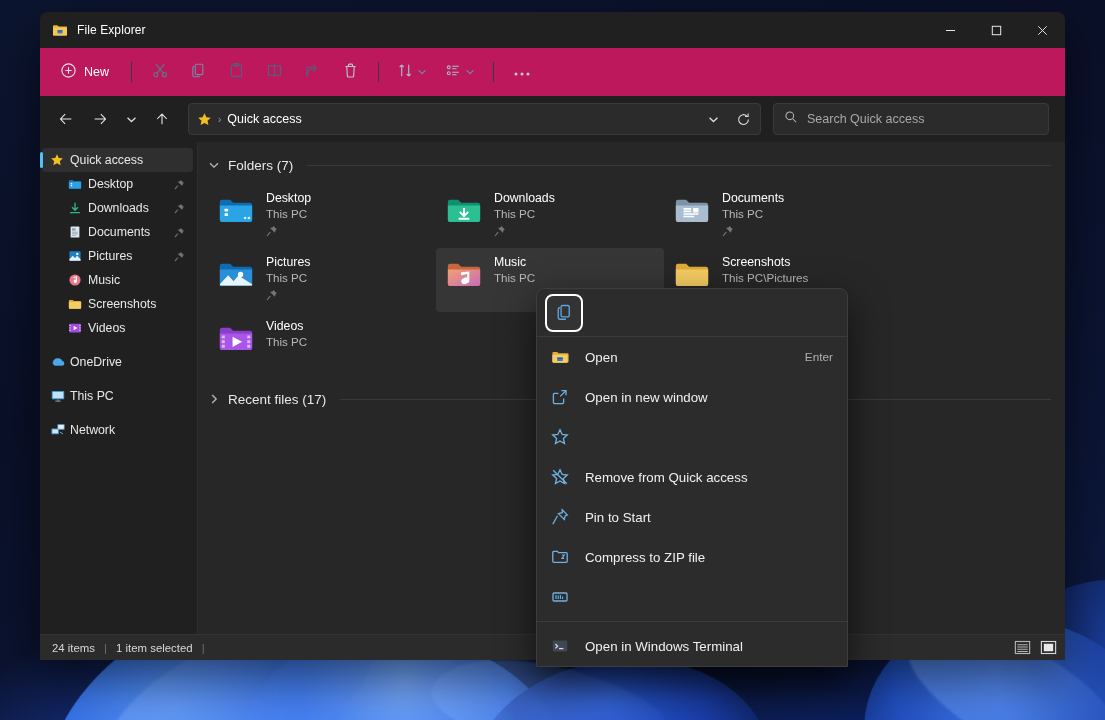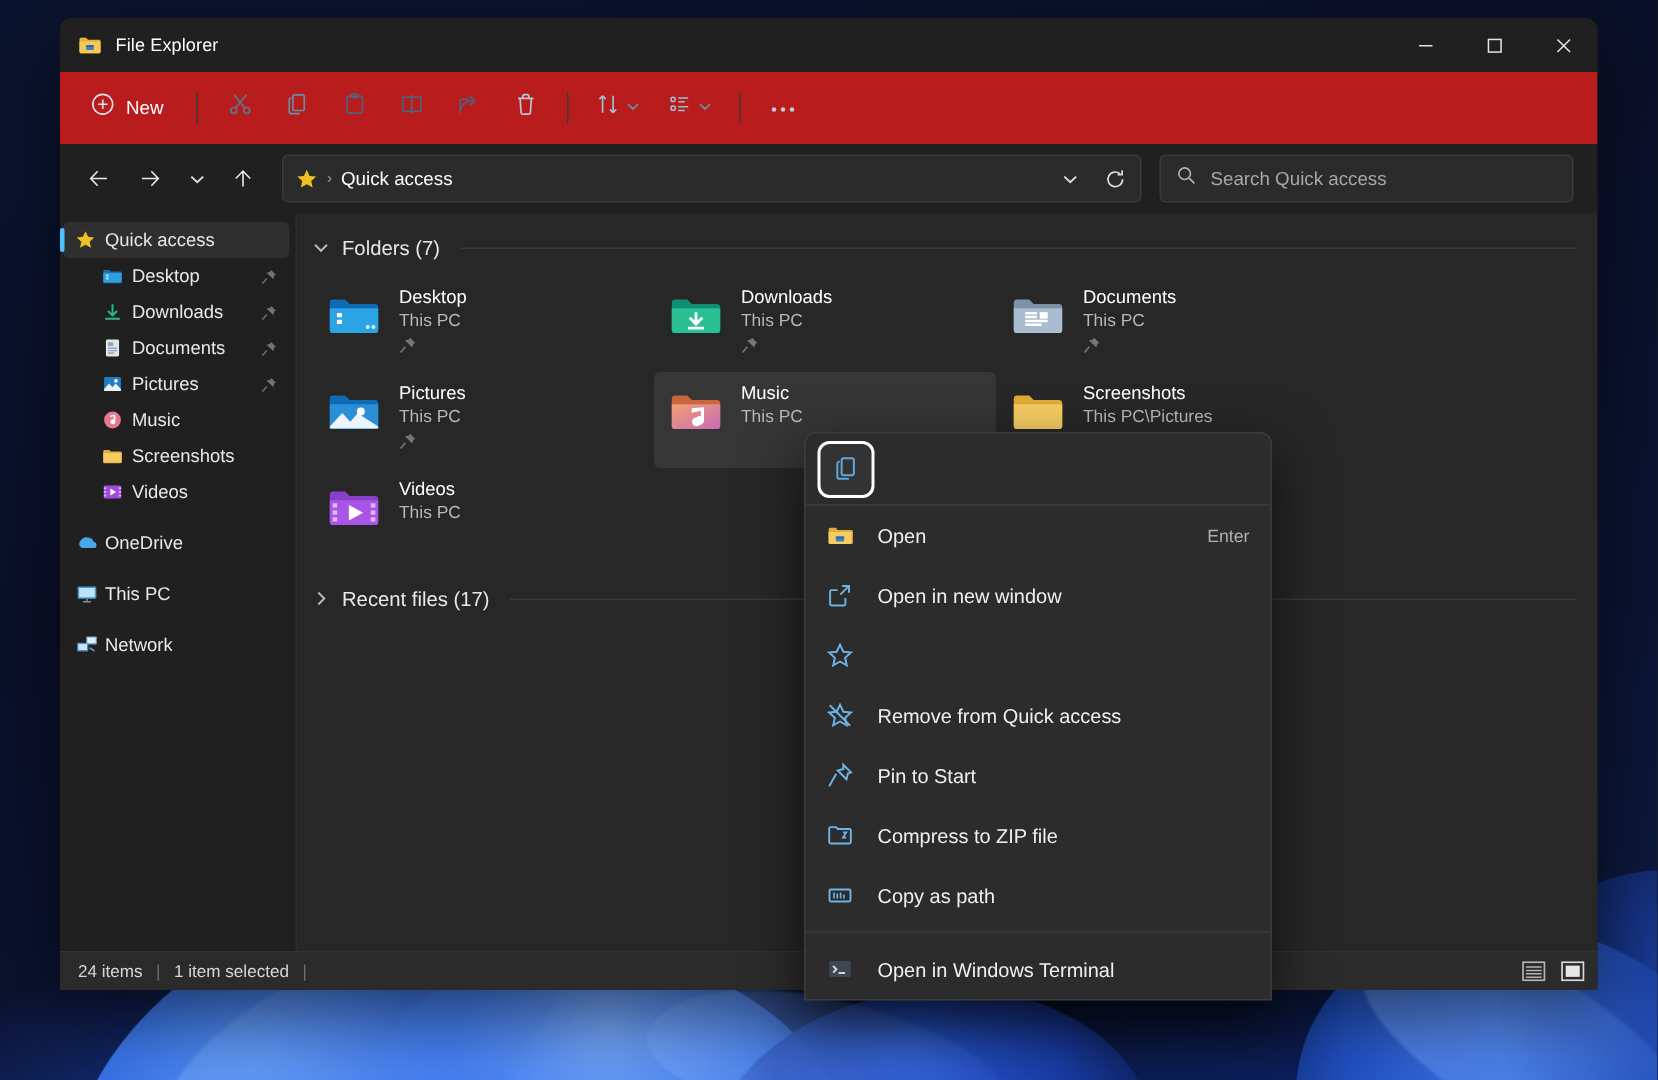--- a/index.html
+++ b/index.html
@@ -91,21 +91,21 @@
   .wincontrols { position: absolute; right: 0; top: 0; height: 36px; display: flex; }
   .wc {
     width: 46px; height: 36px;
     display: flex; align-items: center; justify-content: center;
     color: #e6e6e6;
   }
 
   
   #toolbar {
     height: 48px; flex: 0 0 48px;
-    background: #b91c1c;
+    background: #be185d;
     display: flex; align-items: center;
     padding: 0 10px;
     gap: 2px;
   }
   .tb-btn {
     height: 34px;
     min-width: 36px;
     border-radius: 5px;
     display: flex; align-items: center; justify-content: center;
     gap: 7px;
@@ -938,21 +938,20 @@
     <span class="ci-acc"></span>
   </div>
 
   <div class="ctx-item">
     <span class="ci-ico">
       <svg width="18" height="18" viewBox="0 0 18 18">
         <rect x="2" y="5" width="14" height="8" rx="1" fill="none" stroke="#6eb3e6" stroke-width="1.3"></rect>
         <path d="M5 7v4M7.2 7.6v3.4M9.4 7v4M11.6 8.4v2.6" stroke="#6eb3e6" stroke-width="1.1"></path>
       </svg>
     </span>
-    <span class="ci-lbl">Copy as path</span>
     <span class="ci-acc"></span>
   </div>
 
 
   <div class="ctx-sep"></div>
 
   <div class="ctx-item">
     <span class="ci-ico">
       <svg width="18" height="18" viewBox="0 0 18 18">
         <rect x="1.8" y="3.6" width="14.4" height="10.8" rx="1" fill="#3f4752"></rect>

